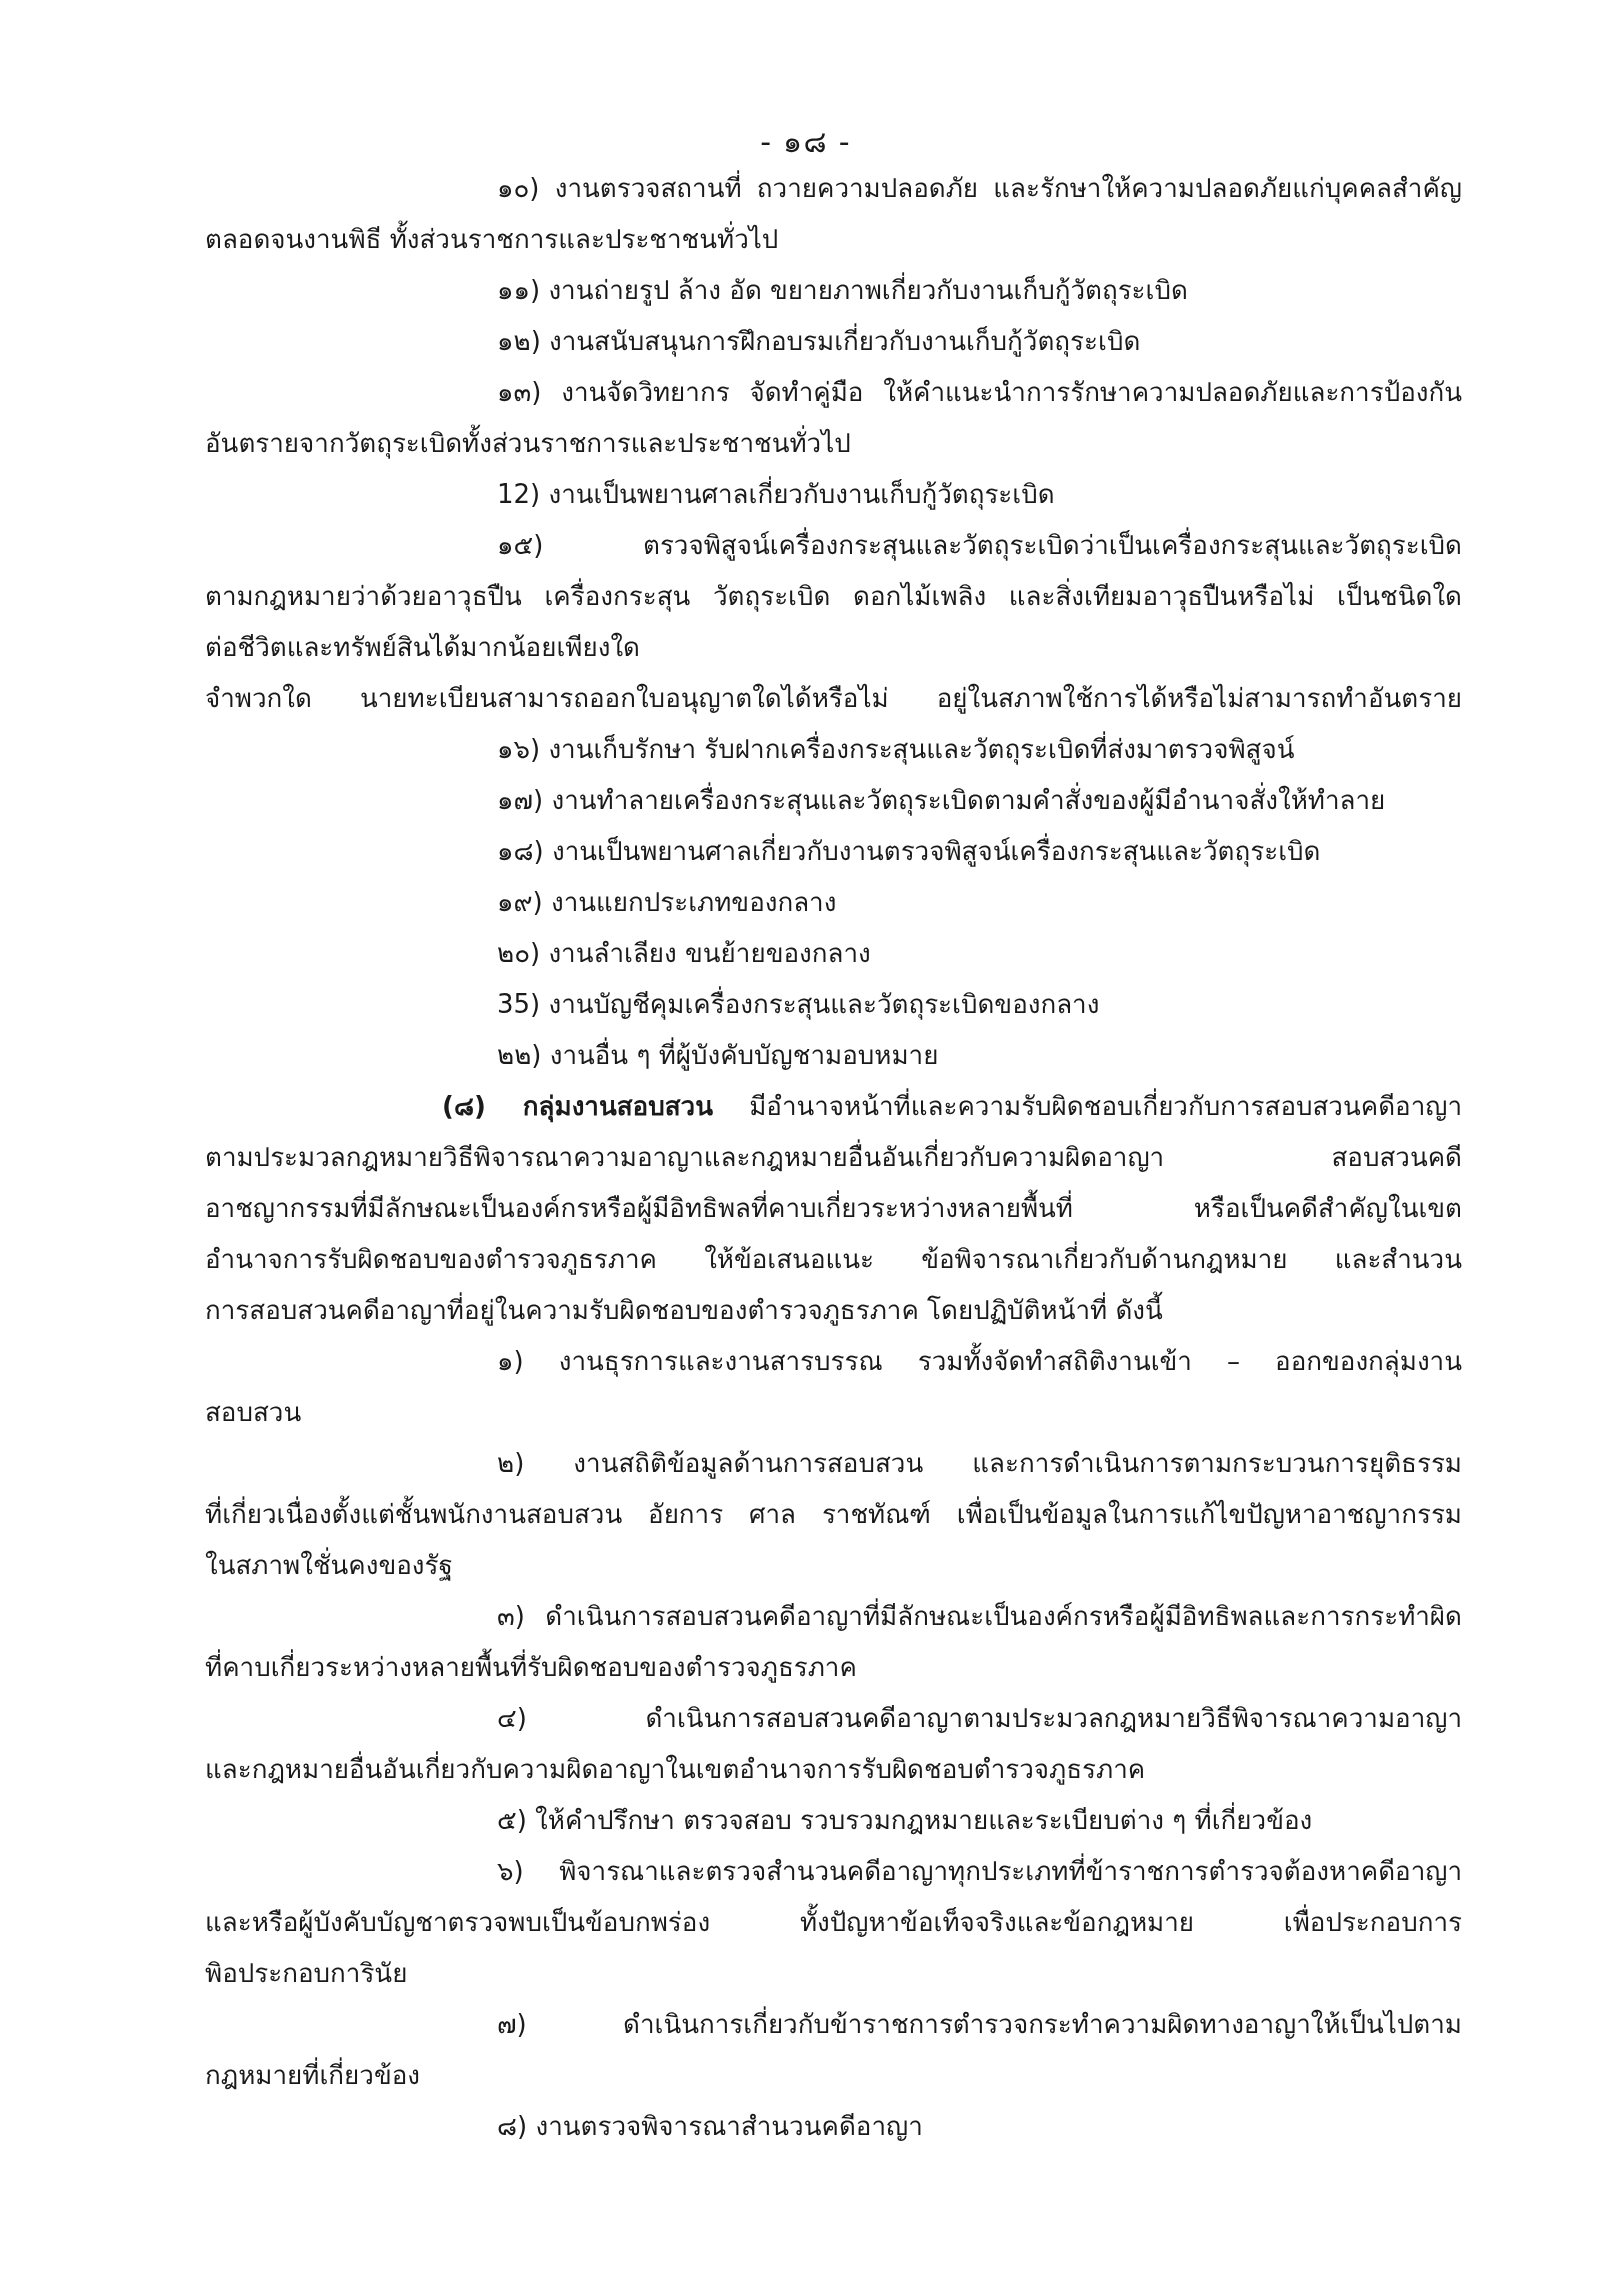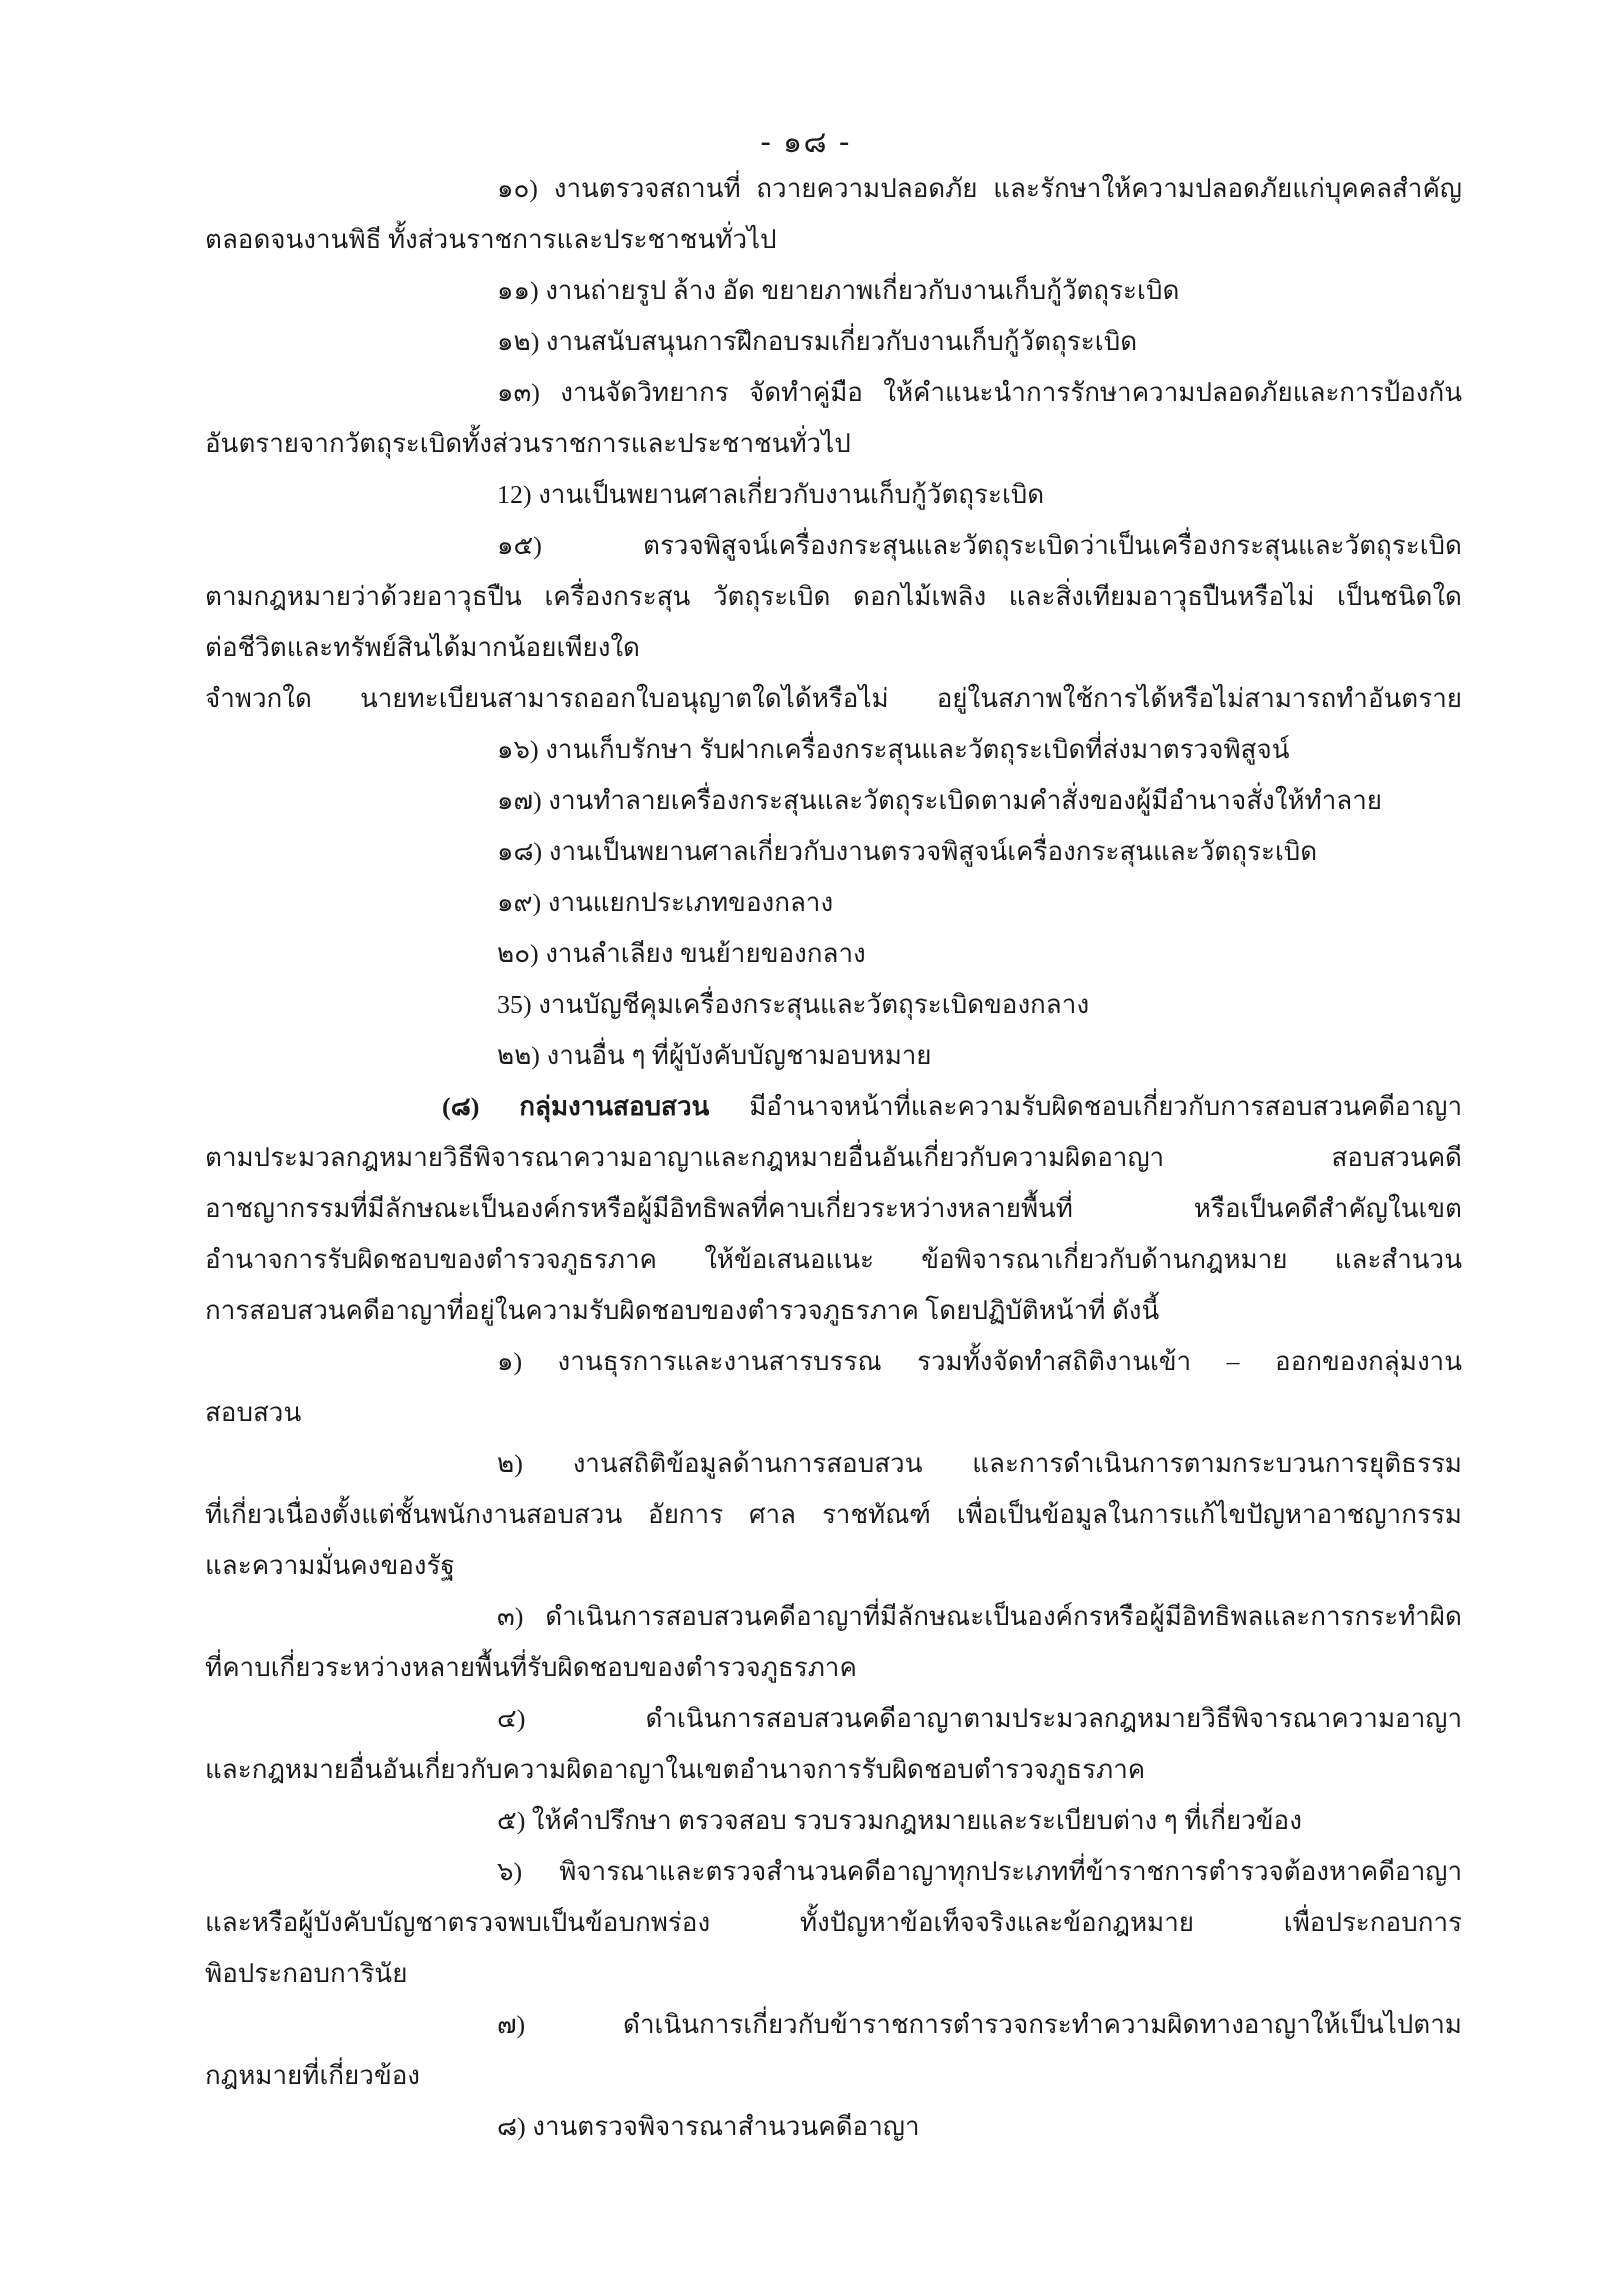--- a/index.html
+++ b/index.html
@@ -1,21 +1,21 @@
 <!DOCTYPE html>
 <html style="font-size:10.4px"><head>
 <meta charset="utf-8">
 <style>
   html, body { margin: 0; padding: 0; background: #ffffff; }
   body { width: 1611px; height: 2295px; position: relative; overflow: hidden;
          font-family: "DejaVu Sans", "Liberation Sans", sans-serif; color: #1a1a1a; }
   .page-number { position: absolute; top: 118px; left: 0; width: 1611px; text-align: center;
                  font-size: 30px; letter-spacing: 1.3px; }
   .body { position: absolute; top: 163px; left: 205px; width: 1257px; }
-  .ln { font-size: 26px; line-height: 51px; height: 51px; white-space: nowrap; overflow: visible; font-family: Liberation Serif, serif; }
+  .ln { font-size: 26px; line-height: 51px; height: 51px; white-space: nowrap; overflow: visible; }
   .ind { padding-left: 292px; }
   .ind2 { padding-left: 237px; }
   .just { text-align: justify; text-align-last: justify; }
   .bold { font-weight: bold; }
 </style>
 </head>
 <body>
 
 <div class="page-number">- ๑๘ -</div>
 
@@ -47,21 +47,21 @@
 
   <div>
     <div class="ln just">ตามประมวลกฎหมายวิธีพิจารณาความอาญาและกฎหมายอื่นอันเกี่ยวกับความผิดอาญา สอบสวนคดี</div>
     <div class="ln just">อาชญากรรมที่มีลักษณะเป็นองค์กรหรือผู้มีอิทธิพลที่คาบเกี่ยวระหว่างหลายพื้นที่ หรือเป็นคดีสำคัญในเขต</div>
     <div class="ln just">อำนาจการรับผิดชอบของตำรวจภูธรภาค ให้ข้อเสนอแนะ ข้อพิจารณาเกี่ยวกับด้านกฎหมาย และสำนวน</div>
     <div class="ln">การสอบสวนคดีอาญาที่อยู่ในความรับผิดชอบของตำรวจภูธรภาค โดยปฏิบัติหน้าที่ ดังนี้</div>
     <div class="ln ind just">๑) งานธุรการและงานสารบรรณ รวมทั้งจัดทำสถิติงานเข้า – ออกของกลุ่มงาน</div>
     <div class="ln">สอบสวน</div>
     <div class="ln ind just">๒) งานสถิติข้อมูลด้านการสอบสวน และการดำเนินการตามกระบวนการยุติธรรม</div>
     <div class="ln just">ที่เกี่ยวเนื่องตั้งแต่ชั้นพนักงานสอบสวน อัยการ ศาล ราชทัณฑ์ เพื่อเป็นข้อมูลในการแก้ไขปัญหาอาชญากรรม</div>
-    <div class="ln">และความมั่นคงของรัฐ</div>
+    <div class="ln">ในสภาพใชั่นคงของรัฐ</div>
     <div class="ln ind just">๓) ดำเนินการสอบสวนคดีอาญาที่มีลักษณะเป็นองค์กรหรือผู้มีอิทธิพลและการกระทำผิด</div>
     <div class="ln">ที่คาบเกี่ยวระหว่างหลายพื้นที่รับผิดชอบของตำรวจภูธรภาค</div>
     <div class="ln ind just">๔) ดำเนินการสอบสวนคดีอาญาตามประมวลกฎหมายวิธีพิจารณาความอาญา</div>
     <div class="ln">และกฎหมายอื่นอันเกี่ยวกับความผิดอาญาในเขตอำนาจการรับผิดชอบตำรวจภูธรภาค</div>
     <div class="ln ind">๕) ให้คำปรึกษา ตรวจสอบ รวบรวมกฎหมายและระเบียบต่าง ๆ ที่เกี่ยวข้อง</div>
     <div class="ln ind just">๖) พิจารณาและตรวจสำนวนคดีอาญาทุกประเภทที่ข้าราชการตำรวจต้องหาคดีอาญา</div>
     <div class="ln just">และหรือผู้บังคับบัญชาตรวจพบเป็นข้อบกพร่อง ทั้งปัญหาข้อเท็จจริงและข้อกฎหมาย เพื่อประกอบการ</div>
     <div class="ln">พิอประกอบการินัย</div>
     <div class="ln ind just">๗) ดำเนินการเกี่ยวกับข้าราชการตำรวจกระทำความผิดทางอาญาให้เป็นไปตาม</div>
     <div class="ln">กฎหมายที่เกี่ยวข้อง</div>

